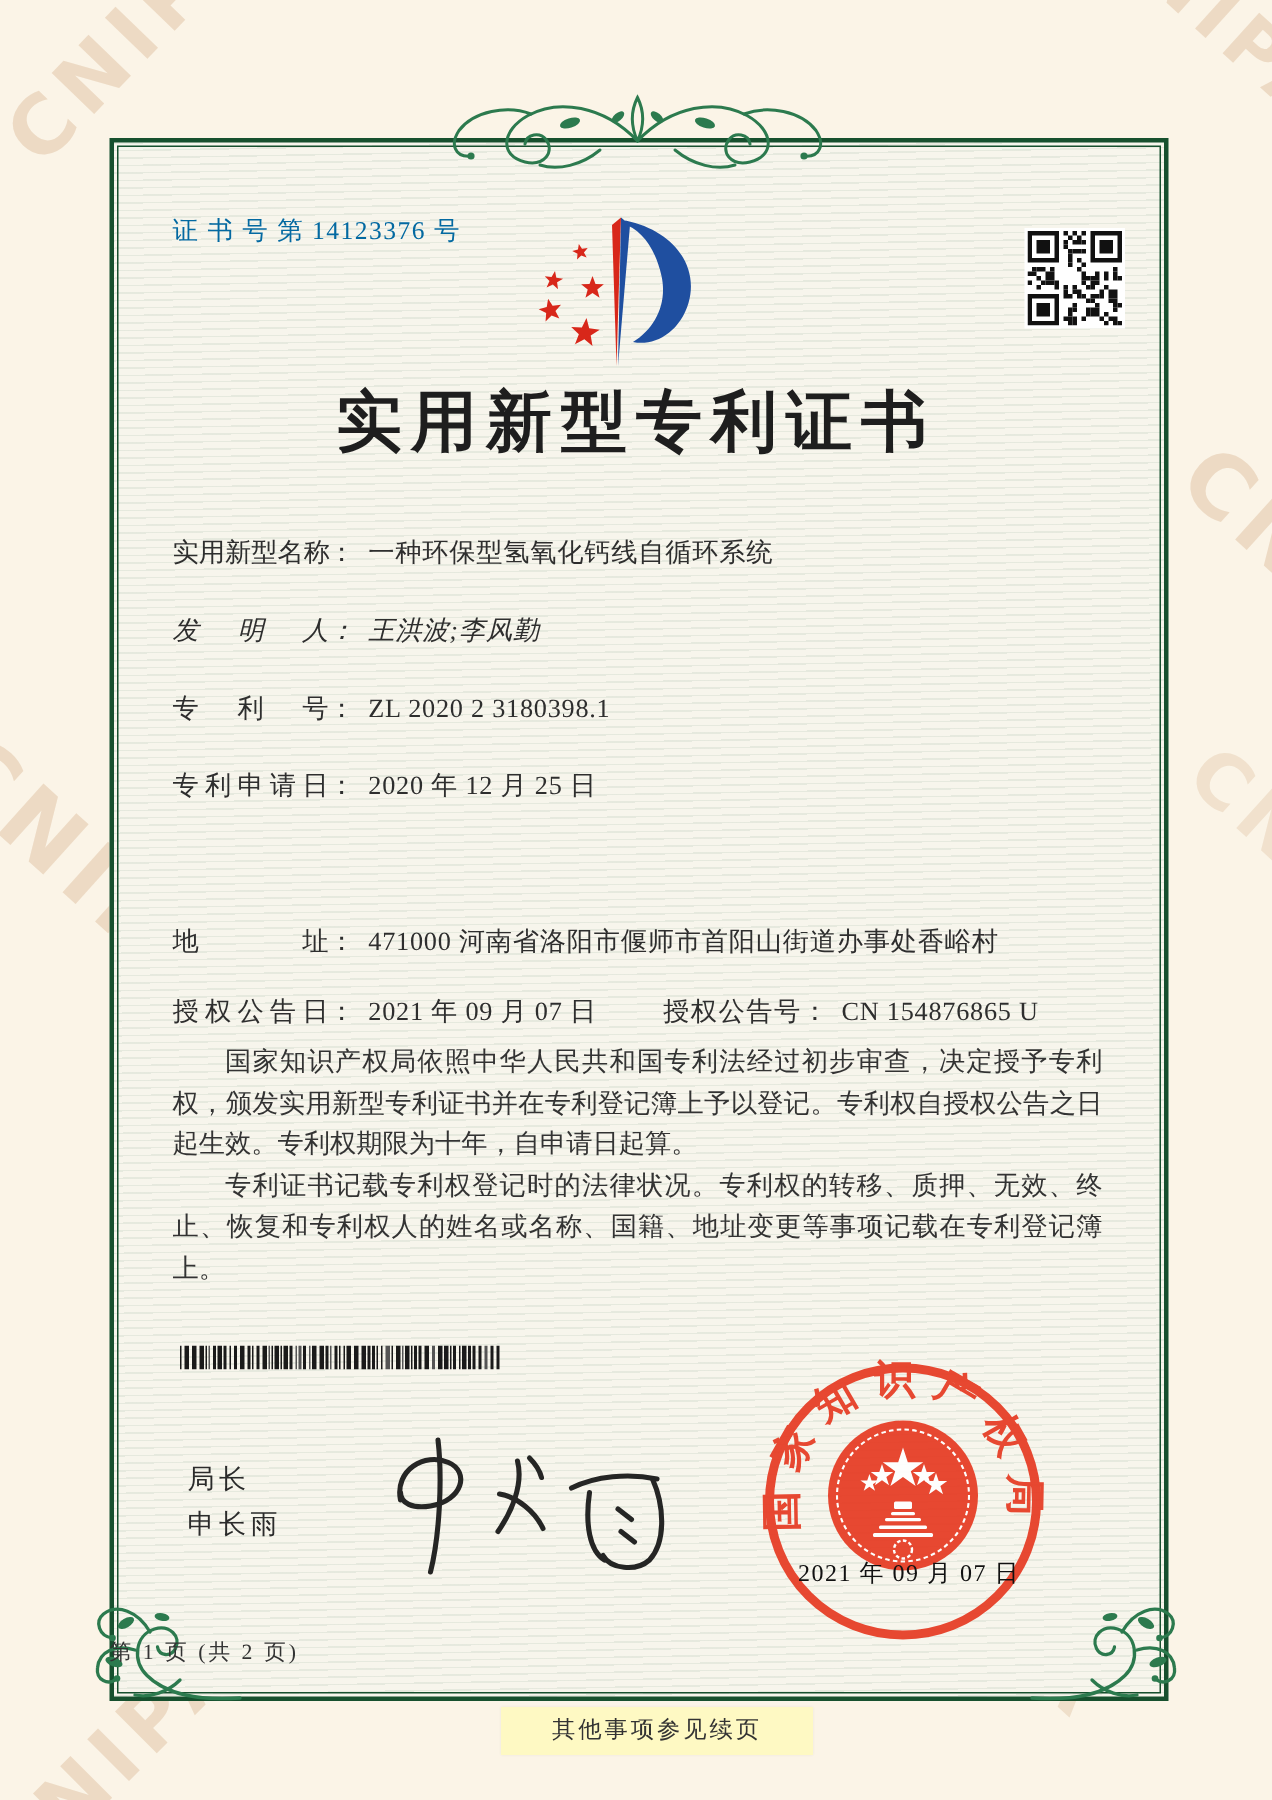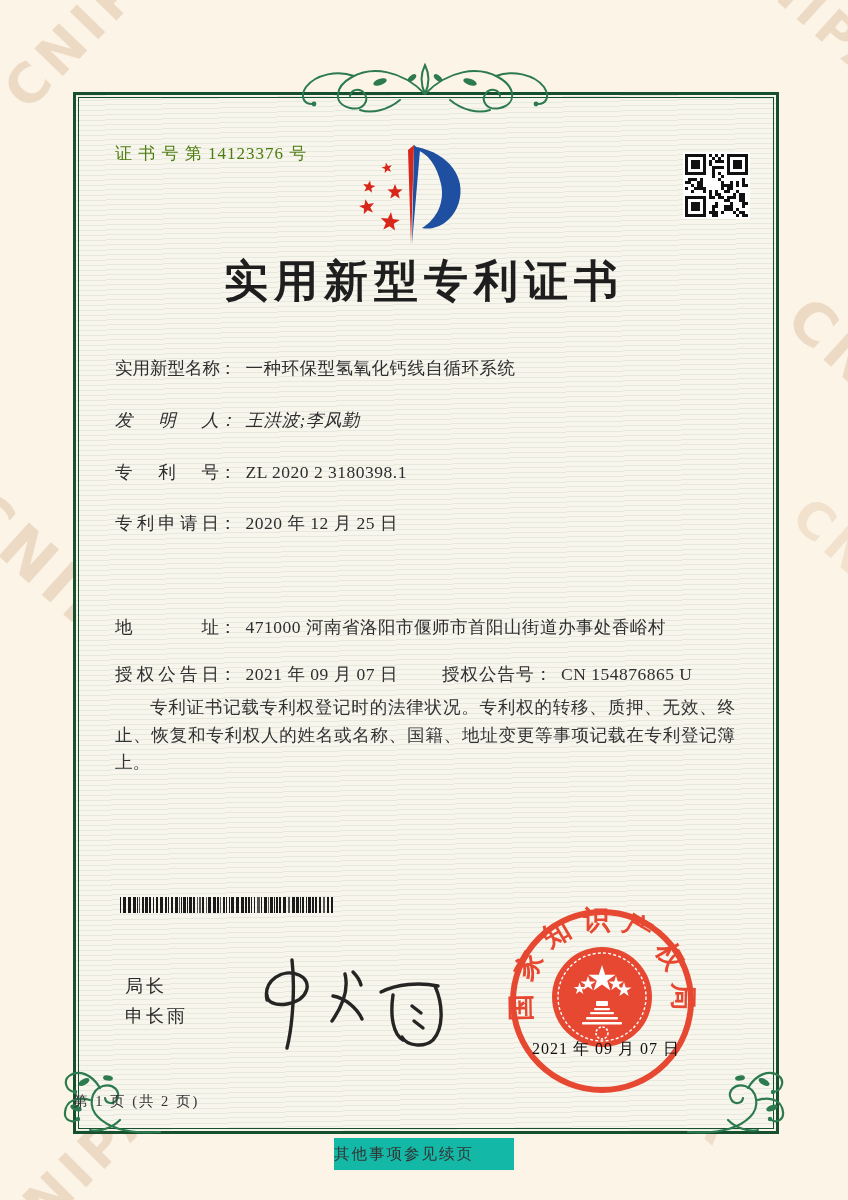--- a/index.html
+++ b/index.html
@@ -22,21 +22,21 @@
     background:
       repeating-linear-gradient(179deg, rgba(140,170,148,0.16) 0 1px, transparent 1px 5px),
       #f7f5ec;
   }
   #frame::before{
     content:""; position:absolute; inset:2px; border:1px solid #17502e;
   }
   
   .cert-no{
     position:absolute; left:115px; top:142px; font-size:17px;
-    letter-spacing:1px; color:#4d7c0f;
+    letter-spacing:1px; color:#0369a1;
   }
   #logo{ position:absolute; left:352px; top:140px; }
   #qr{ position:absolute; left:683px; top:152px; background:#fff; padding:2px; }
   .title{
     position:absolute; left:0; top:252px; width:848px; text-align:center;
     font-size:44px; font-weight:bold; letter-spacing:6px; color:#1e1e1e;
   }
   
   .frow{ position:absolute; left:115px; font-size:17.5px; color:#2e2e2e; white-space:nowrap; }
   .flabel{
@@ -62,22 +62,22 @@
   .seal-date{
     position:absolute; left:532px; top:1039px; font-size:16px; color:#111;
     letter-spacing:1px; white-space:nowrap;
   }
   
   .page-num{
     position:absolute; left:73px; top:1092px; width:706px; 
     font-size:14.5px; color:#333; letter-spacing:2px;
   }
   .cont-box{
-    position:absolute; left:334px; top:1138px; width:180px; height:32px;
-    background:#14b8a6; line-height:32px;
+    position:absolute; left:334px; top:1138px; width:208px; height:32px;
+    background:#fef9c3; text-align:center; line-height:32px;
     font-size:15.5px; letter-spacing:2px; color:#333;
     box-shadow:0 0 2px rgba(0,0,0,0.06);
   }
   
   .orn{ position:absolute; pointer-events:none; }
 </style>
 </head>
 <body>
 
 <div id="page">
@@ -292,20 +292,21 @@
     <span class="flabel">地址</span><span class="fcolon">：</span><span class="fvalue">471000 河南省洛阳市偃师市首阳山街道办事处香峪村</span>
   </div>
   <div class="frow" style="top:662px;">
     <span class="flabel">授权公告日</span><span class="fcolon">：</span><span class="fvalue">2021 年 09 月 07 日</span>
     <span class="fgroup2">
       <span class="flabel">授权公告号</span><span class="fcolon">：</span><span class="fvalue">CN 154876865 U</span>
     </span>
   </div>
 
   <div id="body-text">
+    <p>国家知识产权局依照中华人民共和国专利法经过初步审查，决定授予专利权，颁发实用新型专利证书并在专利登记簿上予以登记。专利权自授权公告之日起生效。专利权期限为十年，自申请日起算。</p>
     <p>专利证书记载专利权登记时的法律状况。专利权的转移、质押、无效、终止、恢复和专利权人的姓名或名称、国籍、地址变更等事项记载在专利登记簿上。</p>
   </div>
 
   <svg id="barcode" width="216" height="16" viewBox="0 0 216 16">
       <rect x="0" y="0" width="1" height="16" fill="#1a1a1a"></rect>
       <rect x="3" y="0" width="3" height="16" fill="#1a1a1a"></rect>
       <rect x="8" y="0" width="3" height="16" fill="#1a1a1a"></rect>
       <rect x="13" y="0" width="3" height="16" fill="#1a1a1a"></rect>
       <rect x="17" y="0" width="1" height="16" fill="#1a1a1a"></rect>
       <rect x="19" y="0" width="1" height="16" fill="#555"></rect>

